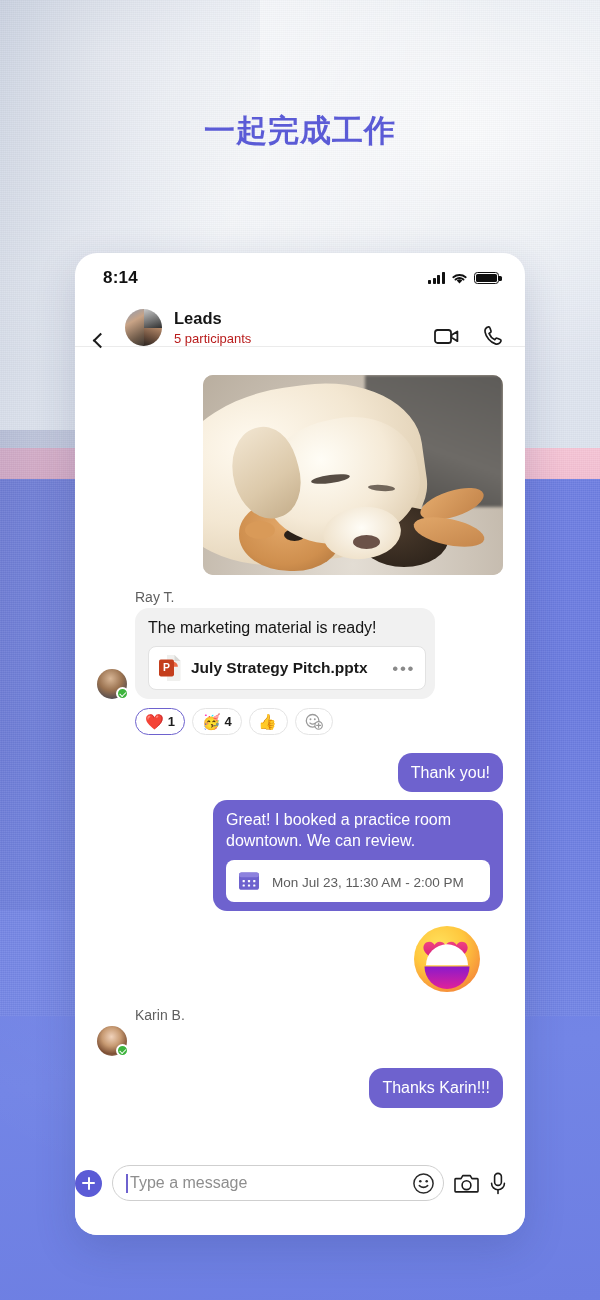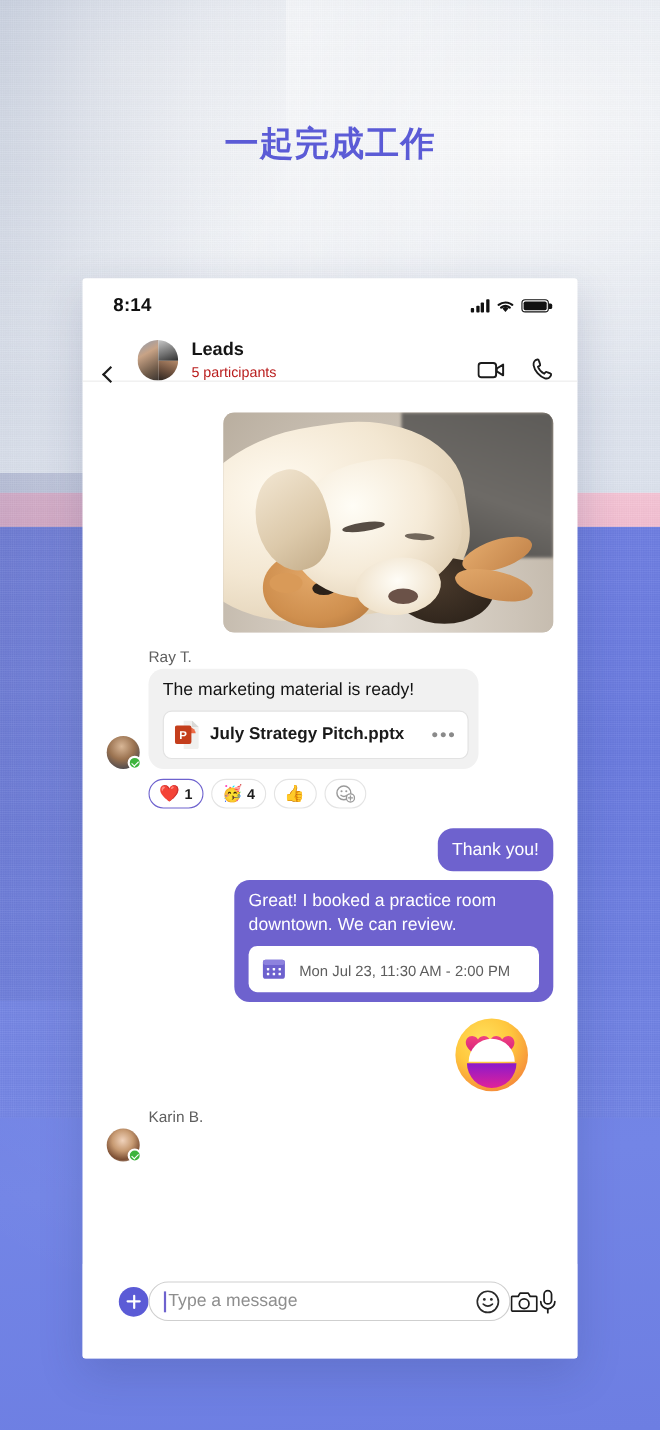--- a/index.html
+++ b/index.html
@@ -89,21 +89,21 @@
   }
 
   
   #phone {
     position: absolute;
     left: 75px;
     top: 253px;
     width: 450px;
     height: 982px;
     background: #ffffff;
-    border-radius: 3px;
+    border-radius: 22px;
     overflow: hidden;
     box-shadow: 0 14px 40px rgba(40,50,100,.18);
   }
 
   
   #statusbar {
     position: relative;
     height: 46px;
     display: flex;
     align-items: center;
@@ -367,21 +367,22 @@
   .sticker { width: 76px; height: 76px; }
 
   
   #composer {
     position: absolute;
     left: 0; bottom: 0;
     width: 450px;
     height: 86px;
     display: flex;
     align-items: center;
-    padding: 0 18px 18px 33px;
+    padding: 0 18px 18px 0;
+    gap: 10px;
     background: #fff;
   }
   #plus-btn {
     width: 27px; height: 27px; border-radius: 50%;
     background: #5b5bd6;
     flex: none; position: relative; cursor: pointer;
   }
   #plus-btn::before, #plus-btn::after {
     content:""; position:absolute; background:#fff; border-radius:1px;
   }
@@ -604,20 +605,23 @@
       <div style="margin-top:10px">
         <div class="sender-name" style="margin-left:38px">Karin B.</div>
         <div class="row">
           <div class="avatar karin">
             <div class="pic"></div>
             <div class="presence"></div>
           </div>
         </div>
       </div>
 
+      <div class="row right" style="margin-top:12px">
+        <div class="bubble out">Thanks Karin!!!</div>
+      </div>
 
     </div>
 
     <div id="composer">
       <div id="plus-btn"></div>
 
       <div id="input-wrap">
         <div id="caret"></div>
         <input id="msg-input" type="text" placeholder="Type a message" style="">
         <span class="cicon">

